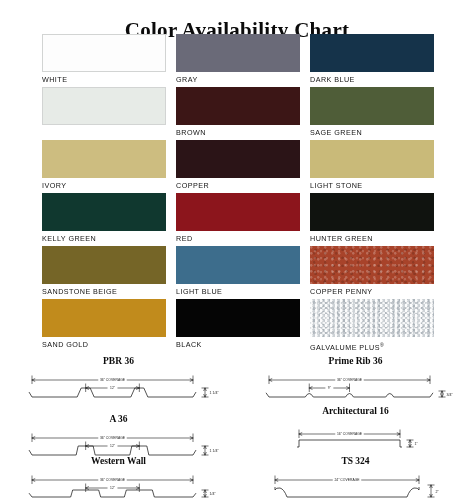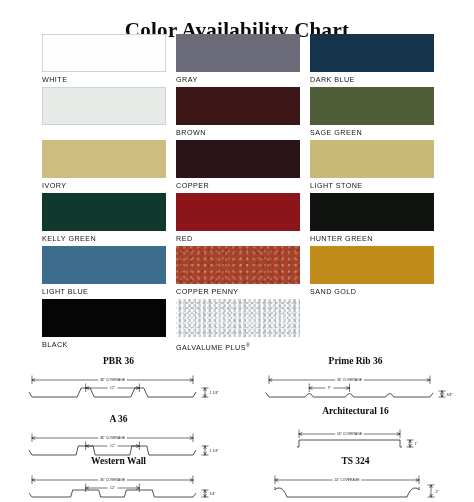--- a/index.html
+++ b/index.html
@@ -160,20 +160,24 @@
       <div class="swatch" style="background-color: rgb(16, 56, 47);"></div>
       <div class="swatch-label">KELLY GREEN</div>
     </div>
     <div class="swatch-cell">
       <div class="swatch" style="background-color: rgb(140, 21, 28);"></div>
       <div class="swatch-label">RED</div>
     </div>
     <div class="swatch-cell">
       <div class="swatch" style="background-color: rgb(16, 19, 15);"></div>
       <div class="swatch-label">HUNTER GREEN</div>
+    </div>
+    <div class="swatch-cell">
+      <div class="swatch" style="background-color: rgb(117, 101, 39);"></div>
+      <div class="swatch-label">SANDSTONE BEIGE</div>
     </div>
     <div class="swatch-cell">
       <div class="swatch" style="background-color: rgb(61, 109, 140);"></div>
       <div class="swatch-label">LIGHT BLUE</div>
     </div>
     <div class="swatch-cell">
       <div class="swatch tex-copper-penny" style="background-color: rgb(168, 67, 42);"></div>
       <div class="swatch-label">COPPER PENNY</div>
     </div>
     <div class="swatch-cell">

